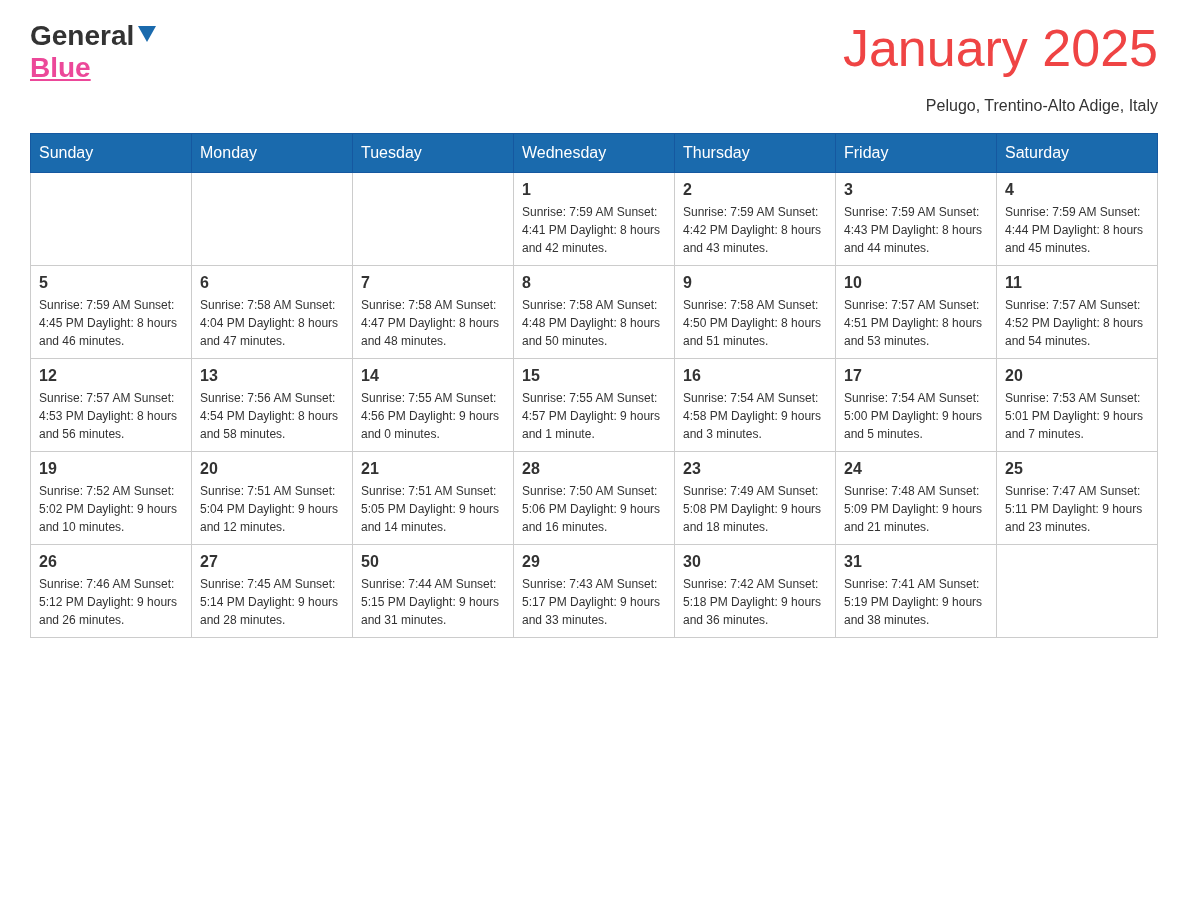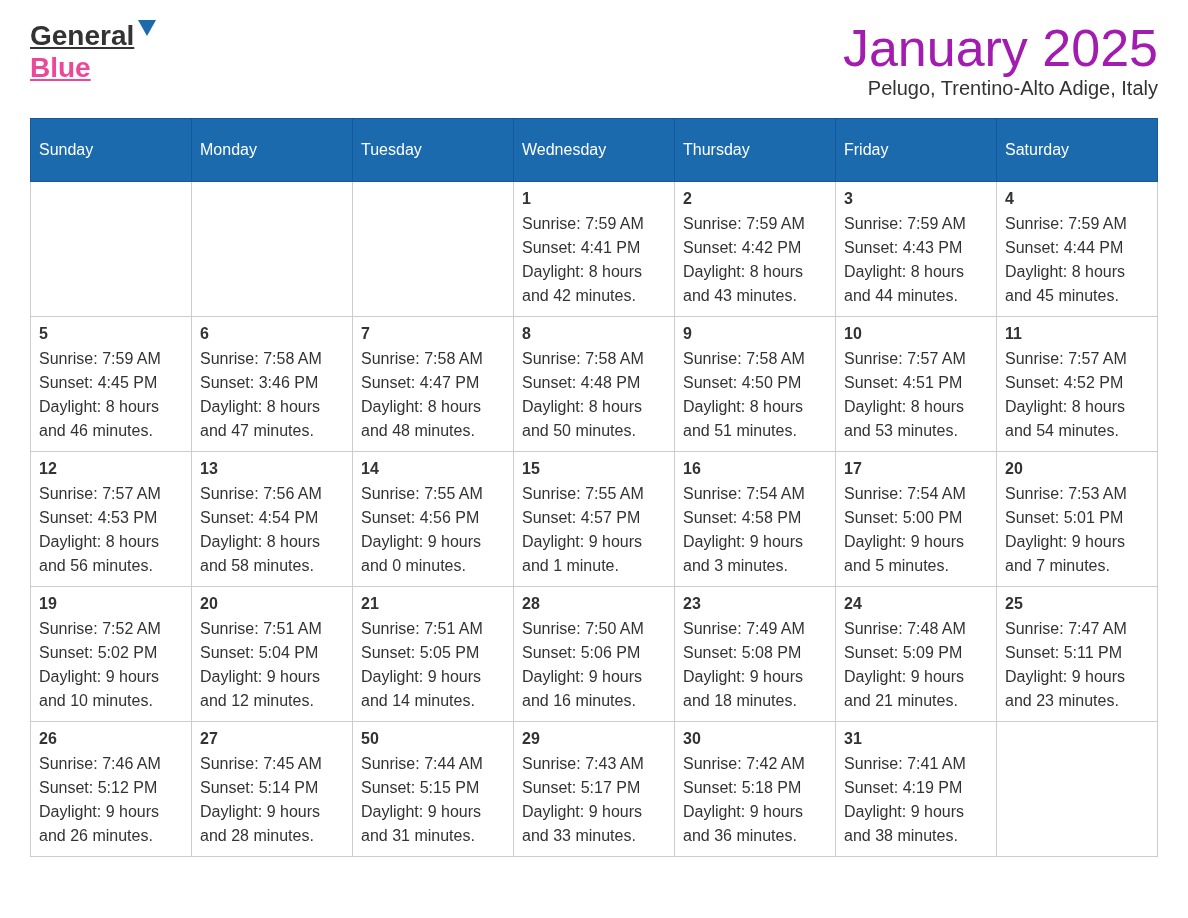--- a/index.html
+++ b/index.html
@@ -21,71 +21,71 @@
       display: flex;
       flex-direction: column;
       align-items: flex-start;
     }
     .title-block {
       text-align: right;
     }
     .page-title {
       font-size: 52px;
       font-weight: normal;
-      color: #a21caf;
+      color: #ef4444;
       line-height: 1.1;
     }
     .subtitle {
-      font-size: 20px;
-      color: #333;
-      margin-top: 0;
+      font-size: 16px;
+      color: #333;
+      margin-top: 20px;
     }
     .calendar {
       width: 100%;
       border-collapse: collapse;
       border: 1px solid #bbb;
     }
     .calendar thead tr th {
       background-color: #1a6aad;
       color: #fff;
-      padding: 22px 8px;
+      padding: 10px 8px;
       font-size: 16px;
       font-weight: normal;
       text-align: left;
       border: 1px solid #1558a0;
     }
     .calendar tbody tr td {
       vertical-align: top;
       border: 1px solid #ccc;
       padding: 8px 8px;
       width: 14.28%;
       min-height: 100px;
     }
     .day-number {
       font-size: 16px;
       font-weight: bold;
       color: #333;
       display: block;
       margin-bottom: 4px;
     }
     .day-info {
-      font-size: 16px;
+      font-size: 12px;
       color: #333;
       line-height: 1.5;
     }
     .empty-cell {
       background: #fff;
     }
     tbody tr:nth-child(odd) td {
       
     }
     .logo-row {
       display: flex;
+      align-items: center;
       gap: 0;
-      text-decoration: underline;
     }
     .logo-text-general {
       font-size: 28px;
       font-weight: bold;
       color: #333;
     }
     .logo-arrow {
       display: inline-block;
       margin-left: 4px;
     }
@@ -167,21 +167,21 @@
         <td>
           <span class="day-number">5</span>
           <div class="day-info">Sunrise: 7:59 AM
 Sunset: 4:45 PM
 Daylight: 8 hours
 and 46 minutes.</div>
         </td>
         <td>
           <span class="day-number">6</span>
           <div class="day-info">Sunrise: 7:58 AM
-Sunset: 3:46 PM
+Sunset: 4:04 PM
 Daylight: 8 hours
 and 47 minutes.</div>
         </td>
         <td>
           <span class="day-number">7</span>
           <div class="day-info">Sunrise: 7:58 AM
 Sunset: 4:47 PM
 Daylight: 8 hours
 and 48 minutes.</div>
         </td>
@@ -348,20 +348,20 @@
         <td>
           <span class="day-number">30</span>
           <div class="day-info">Sunrise: 7:42 AM
 Sunset: 5:18 PM
 Daylight: 9 hours
 and 36 minutes.</div>
         </td>
         <td>
           <span class="day-number">31</span>
           <div class="day-info">Sunrise: 7:41 AM
-Sunset: 4:19 PM
+Sunset: 5:19 PM
 Daylight: 9 hours
 and 38 minutes.</div>
         </td>
         <td class="empty-cell"></td>
       </tr>
     </tbody>
 </table>
 
 </body></html>

